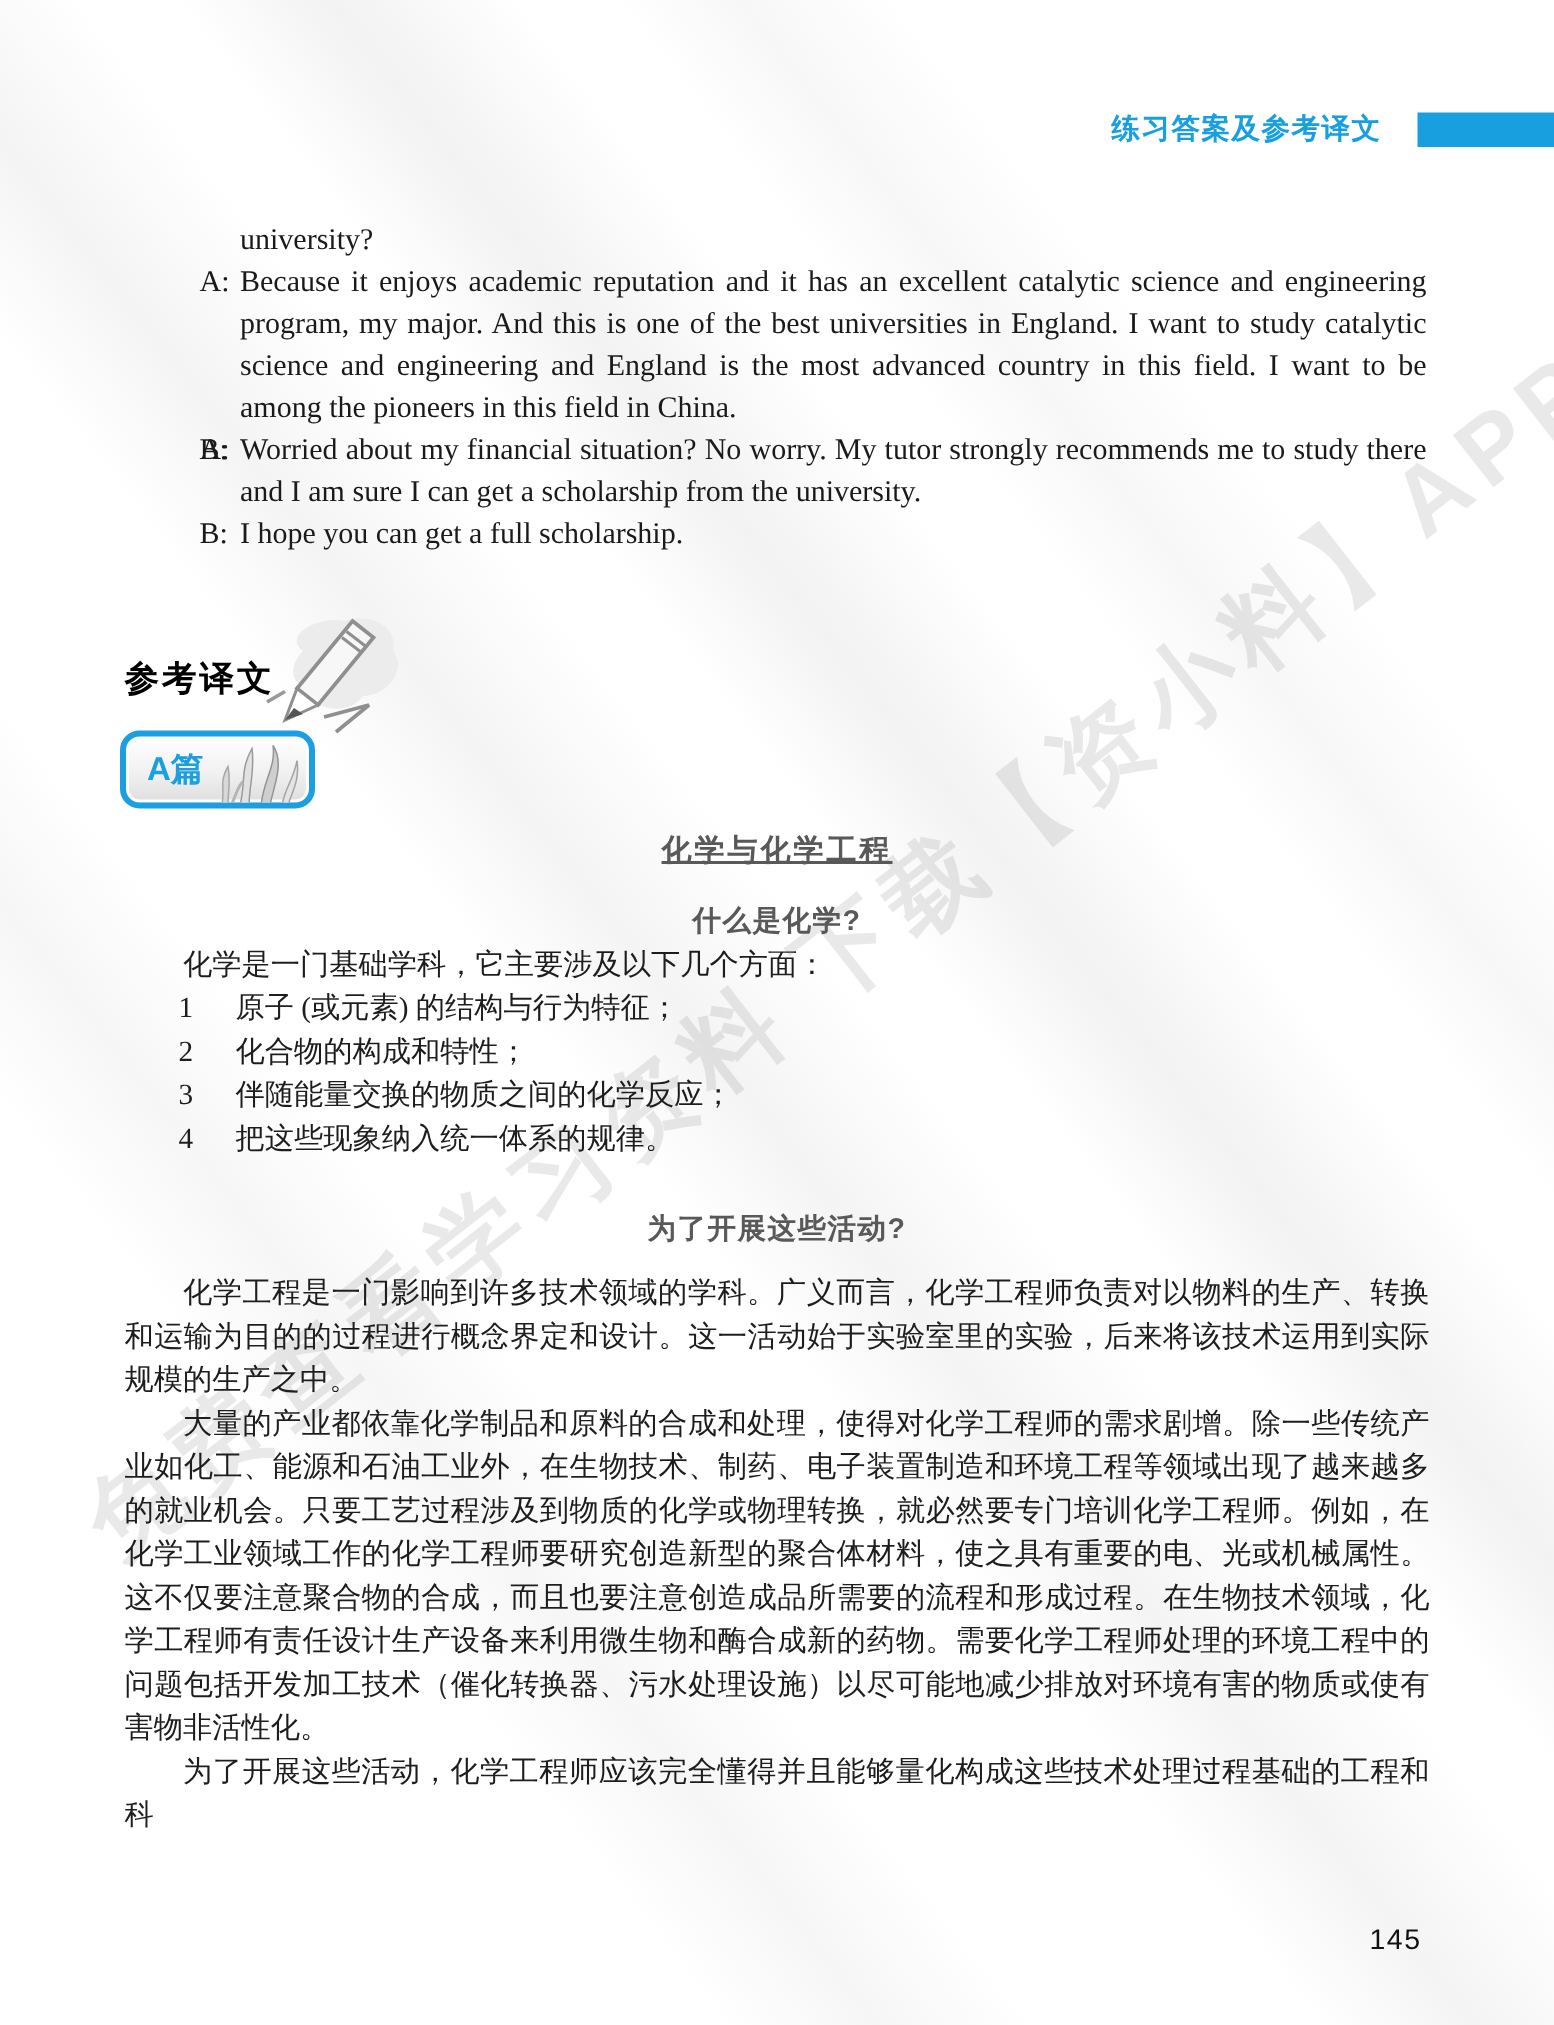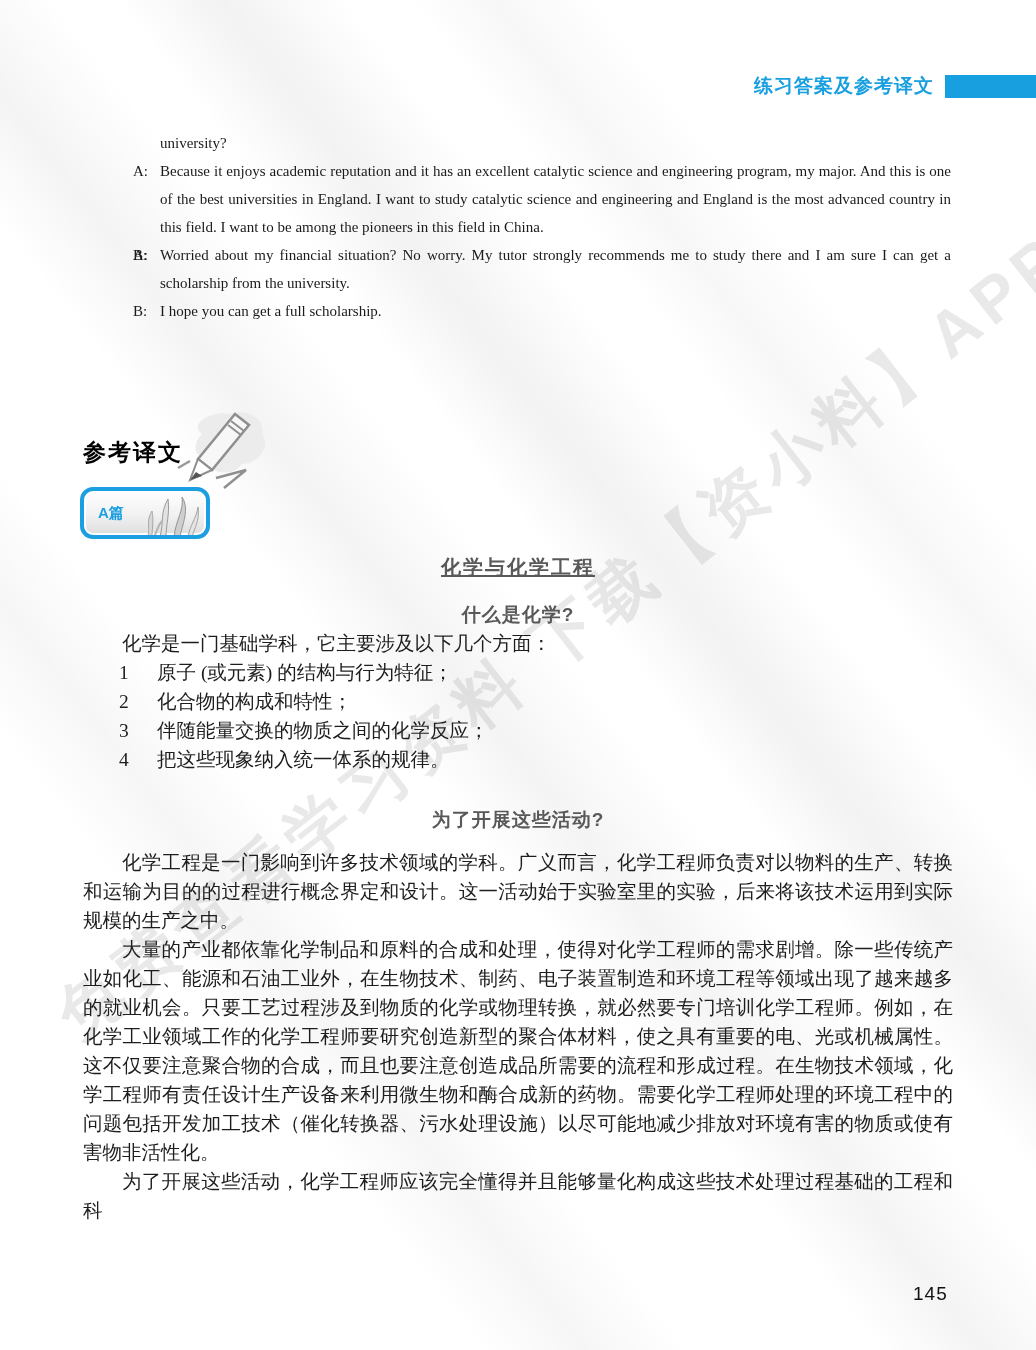--- a/index.html
+++ b/index.html
@@ -25,32 +25,32 @@
     position:absolute;left:-60px;top:618px;width:1180px;
     transform:rotate(-38deg);
     font-family:"Liberation Sans","DejaVu Sans",sans-serif;
     font-weight:bold;font-size:64px;letter-spacing:8px;
     color:rgba(120,120,120,0.16);
     white-space:nowrap;text-align:center;
     pointer-events:none;
   }
 
   
-  .header{position:absolute;top:73px;right:0;display:flex;align-items:center;}
+  .header{position:absolute;top:73px;right:0;display:flex;align-items:center;gap:13px;}
   .header-title{
     font-family:"Liberation Sans","DejaVu Sans",sans-serif;
     font-weight:bold;font-size:19px;letter-spacing:1px;
     color:#189FE0;margin-right:11px;
   }
   .header-bar{width:91px;height:23px;background:#189FE0;}
 
   
   .dialogue{
-    position:absolute;left:83px;top:129px;width:868px;
-    font-size:15px;line-height:28px;color:#1a1a1a;
+    position:absolute;left:83px;top:146px;width:868px;
+    font-size:20px;line-height:28px;color:#1a1a1a;
   }
   .turn{position:relative;margin-left:77px;width:791px;text-align:justify;}
   .turn-label{position:absolute;left:-27px;top:0;}
 
   
   .ref-label{
     position:absolute;left:83px;top:437px;
     font-family:"Liberation Sans","DejaVu Sans",sans-serif;
     font-weight:bold;font-size:23px;letter-spacing:2px;color:#000000;
   }
@@ -60,21 +60,21 @@
   .badge{
     position:absolute;left:80px;top:487px;width:122px;height:44px;
     border:4px solid #1B9FE1;border-radius:13px;
     background:linear-gradient(180deg,#ffffff 0%,#f1f1f1 55%,#dedede 100%);
     box-shadow:inset 0 0 0 2px #ffffff;
     overflow:hidden;
   }
   .badge-label{
     position:absolute;left:14px;top:50%;transform:translateY(-50%);
     font-family:"Liberation Sans","DejaVu Sans",sans-serif;
-    font-weight:bold;font-size:15px;color:#1B9FE1;
+    font-weight:bold;font-size:22px;color:#1B9FE1;
   }
   .grass-wrap{position:absolute;right:4px;bottom:-2px;width:62px;height:42px;}
 
   
   .content{
     position:absolute;left:83px;top:545px;width:870px;
     font-size:19.5px;line-height:29px;color:#1d1d1d;
   }
   .doc-title{
     margin:8px 0 0 0;text-align:center;

